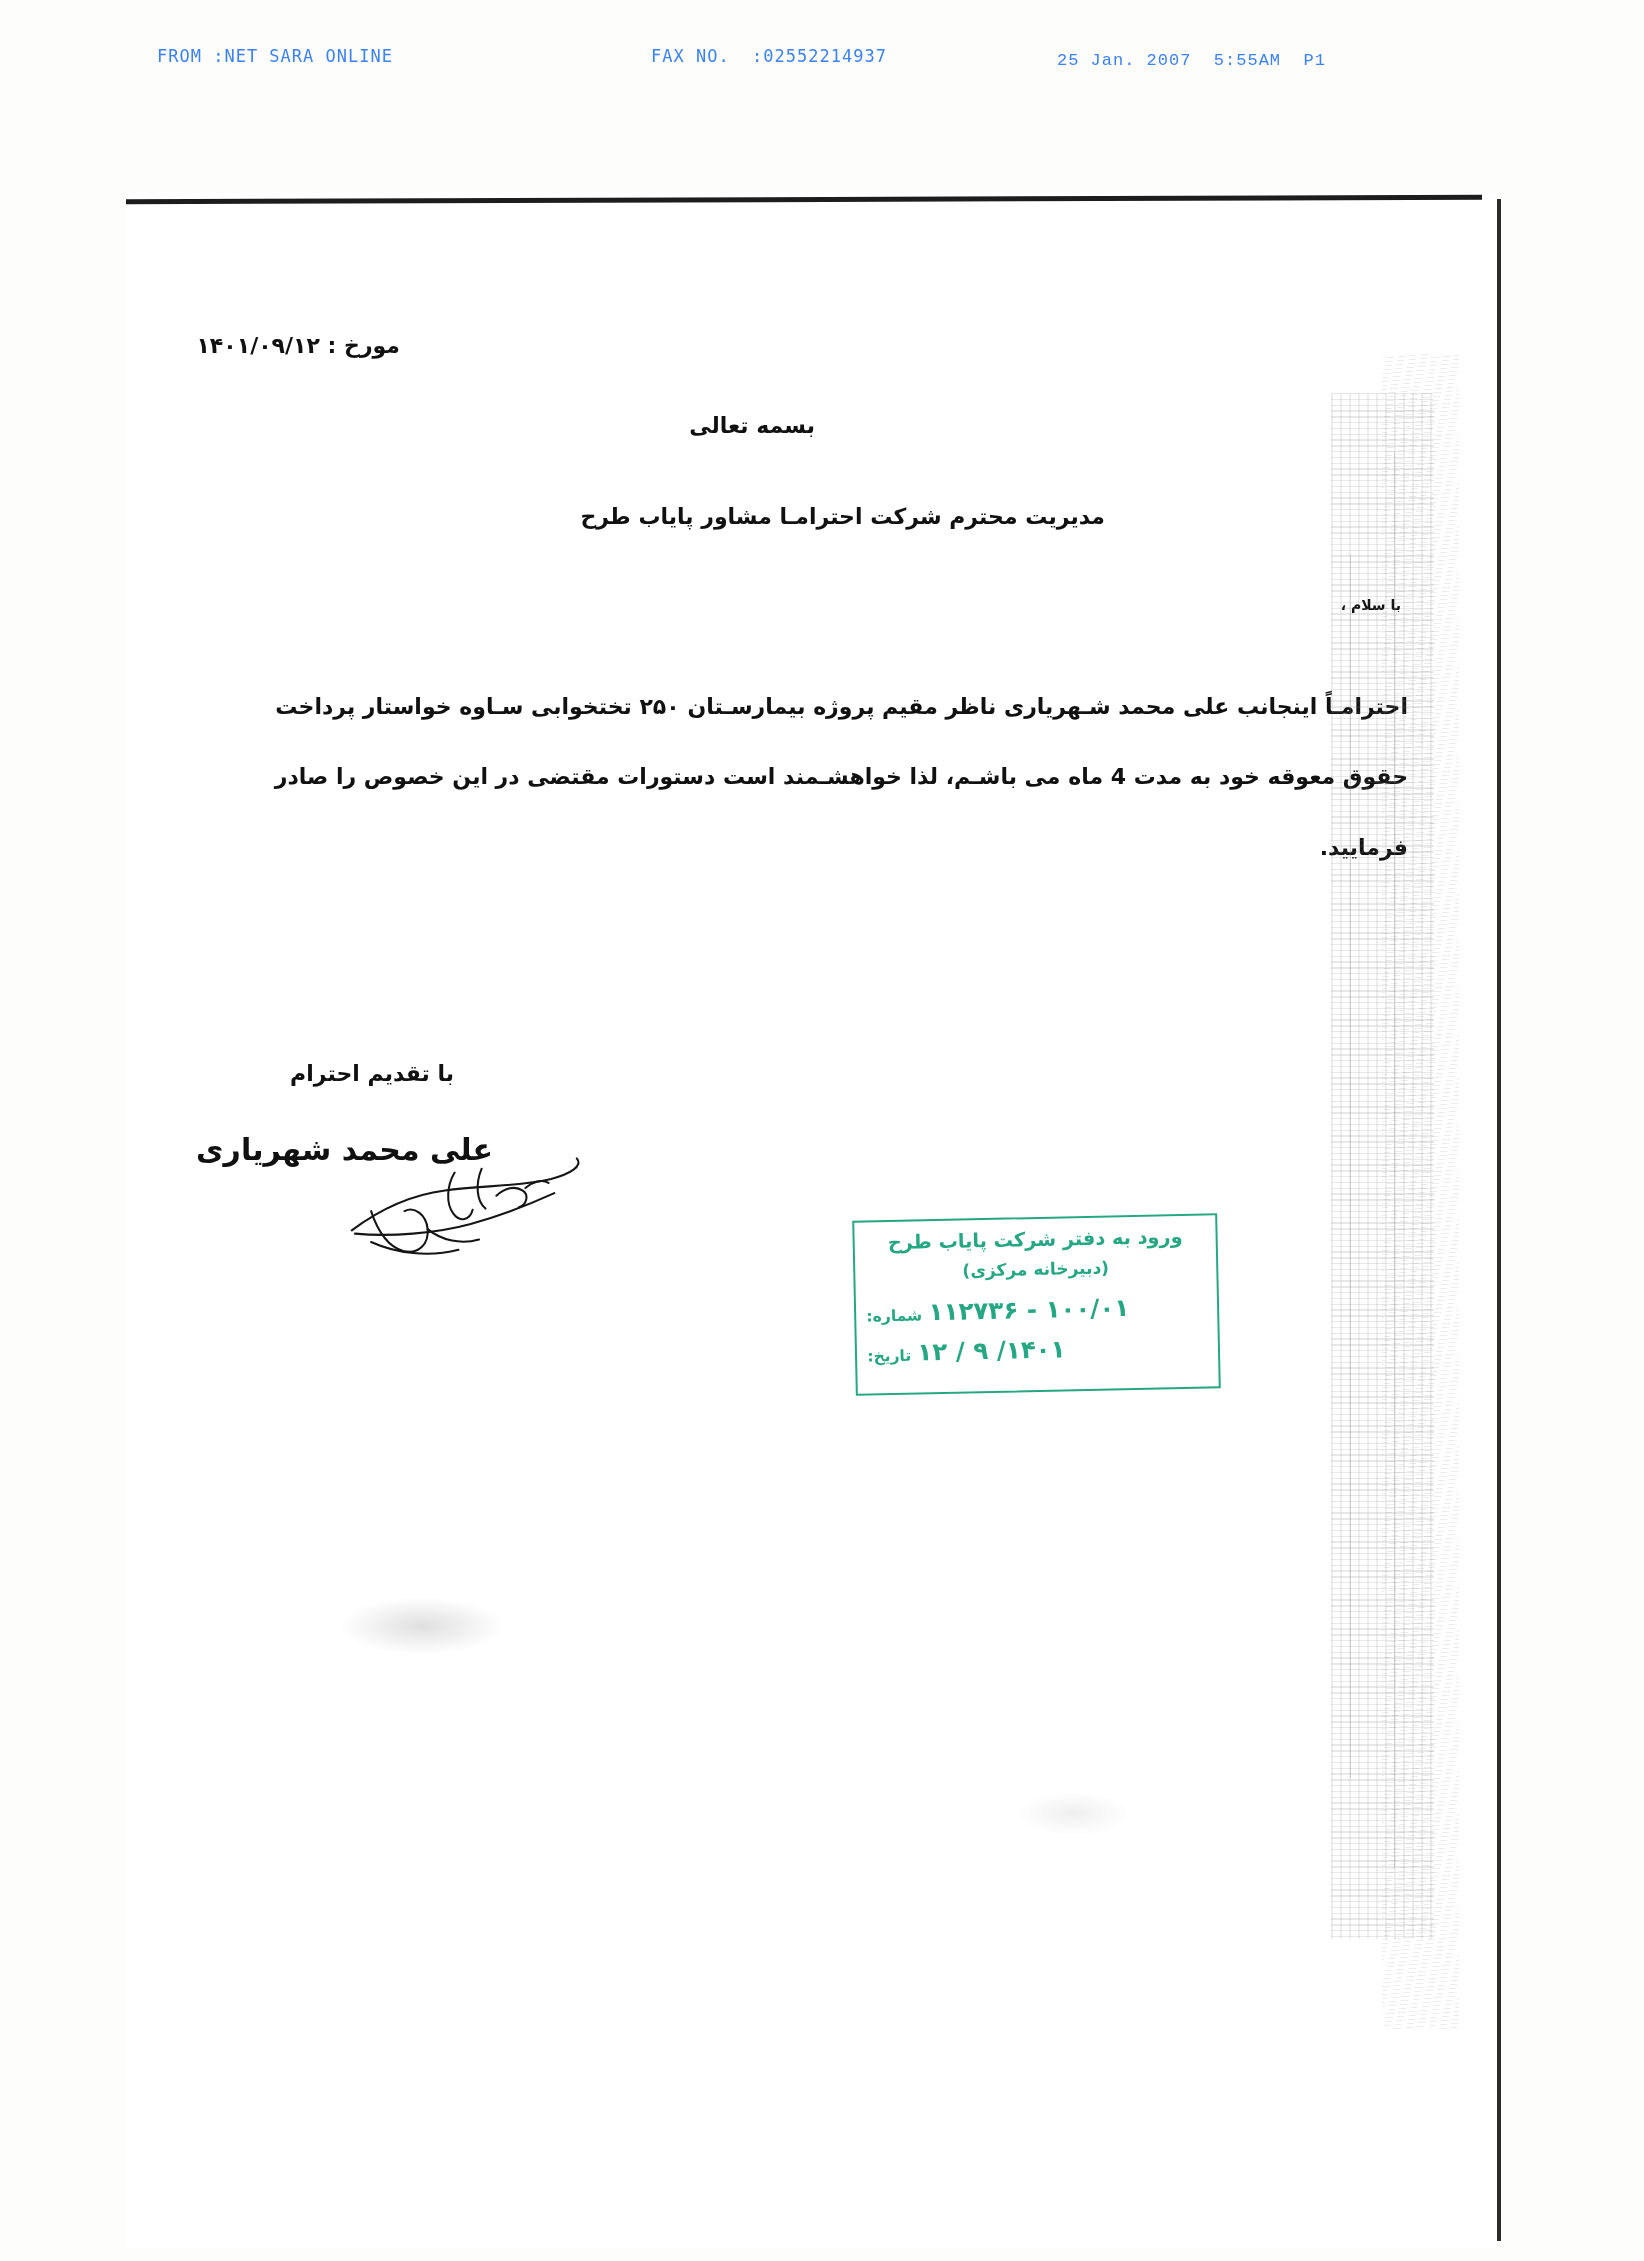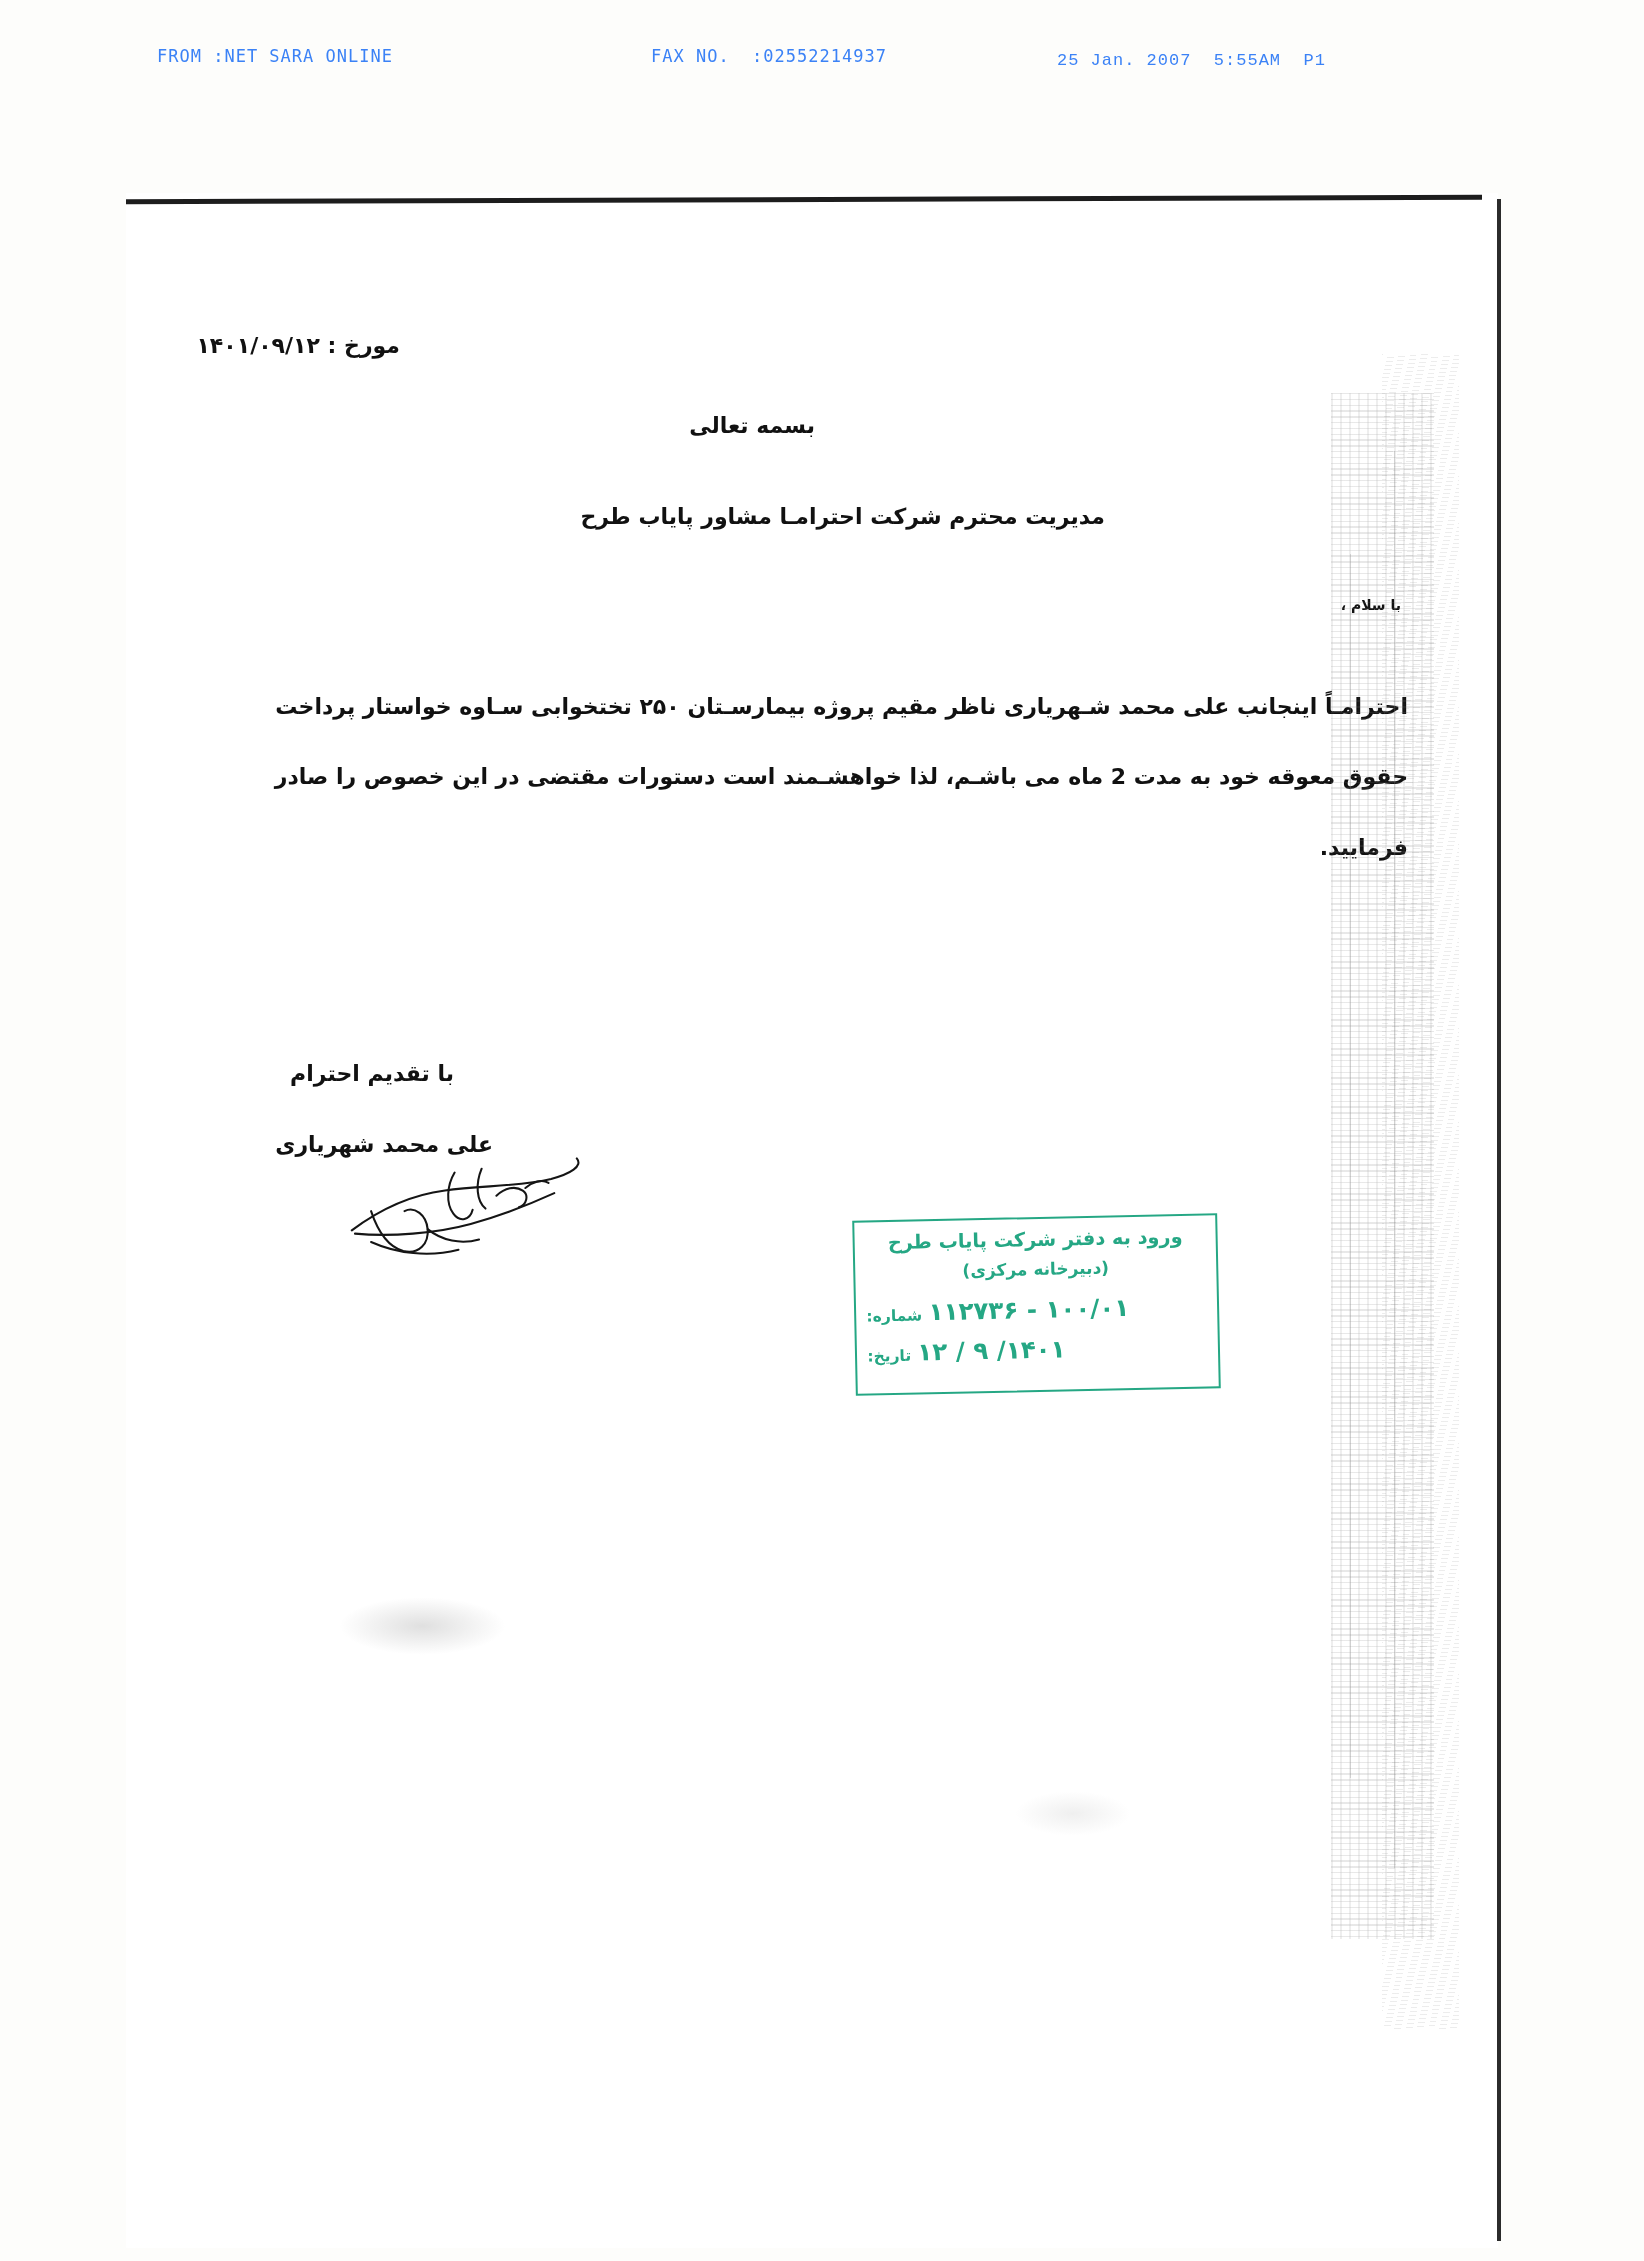--- a/index.html
+++ b/index.html
@@ -120,21 +120,21 @@
   .basmala     { top: 209px;  right: 683px; font-size: 22px; font-weight: 700; }
   .addressee   { top: 300px;  right:  393px; font-size: 22px; font-weight: 600; }
   .greeting    { top: 393px;  right:  97px; font-size: 14px; font-weight: 600; }
 
   .body-l1 { top: 490px;  right: 90px; left: 116px; font-size: 22px; font-weight: 600;
              white-space: nowrap; text-align: justify; }
   .body-l2 { top: 560px;  right: 90px; left: 116px; font-size: 22px; font-weight: 600; white-space: nowrap; }
   .body-l3 { top: 631px;  right: 90px; font-size: 22px; font-weight: 600; }
 
   .signoff     { top: 857px; right: 1044px; font-size: 22px; font-weight: 600; }
-  .signer-name { top: 928px; right: 1005px; font-size: 22px; font-weight: 600; }
+  .signer-name { top: 928px; right: 1005px; font-size: 30px; font-weight: 600; }
 
   
   .signature {
     position: absolute;
     left: 206px;
     top: 941px;
     width: 271px;
     height: 135px;
     pointer-events: none;
   }
@@ -191,21 +191,21 @@
   <div class="sheet">
     <div class="sheet-top-rule"></div>
     <div class="sheet-right-rule"></div>
 
     <div class="doc">
       <div class="txt date-line">مورخ : ۱۴۰۱/۰۹/۱۲</div>
       <div class="txt basmala">بسمه تعالی</div>
       <div class="txt addressee">مدیریت محترم شرکت احترامـا مشاور پایاب طرح</div>
       <div class="txt greeting">با سلام ،</div>
       <div class="txt body-l1">احترامـاً اینجانب علی محمد شـهریاری ناظر مقیم پروژه بیمارسـتان ۲۵۰ تختخوابی سـاوه خواستار پرداخت</div>
-      <div class="txt body-l2">حقوق معوقه خود به مدت 2 ماه می باشـم، لذا خواهشـمند است دستورات مقتضی در این خصوص را صادر</div>
+      <div class="txt body-l2">حقوق معوقه خود به مدت 4 ماه می باشـم، لذا خواهشـمند است دستورات مقتضی در این خصوص را صادر</div>
       <div class="txt body-l3">فرمایید.</div>
       <div class="txt signoff">با تقدیم احترام</div>
       <div class="txt signer-name">علی محمد شهریاری</div>
     </div>
 
     <svg class="signature" viewBox="0 0 420 210">
       <g fill="none" stroke="#151515" stroke-width="3.2" stroke-linecap="round" stroke-linejoin="round">
         <path d="M30 150 C70 120, 120 95, 175 88 C230 80, 290 82, 340 70 C370 62, 390 50, 380 38"></path>
         <path d="M35 155 C90 160, 160 155, 215 140 C265 126, 310 108, 345 92"></path>
         <path d="M60 120 C70 150, 85 175, 110 182 C135 188, 150 170, 148 148 C146 126, 128 112, 112 120"></path>

